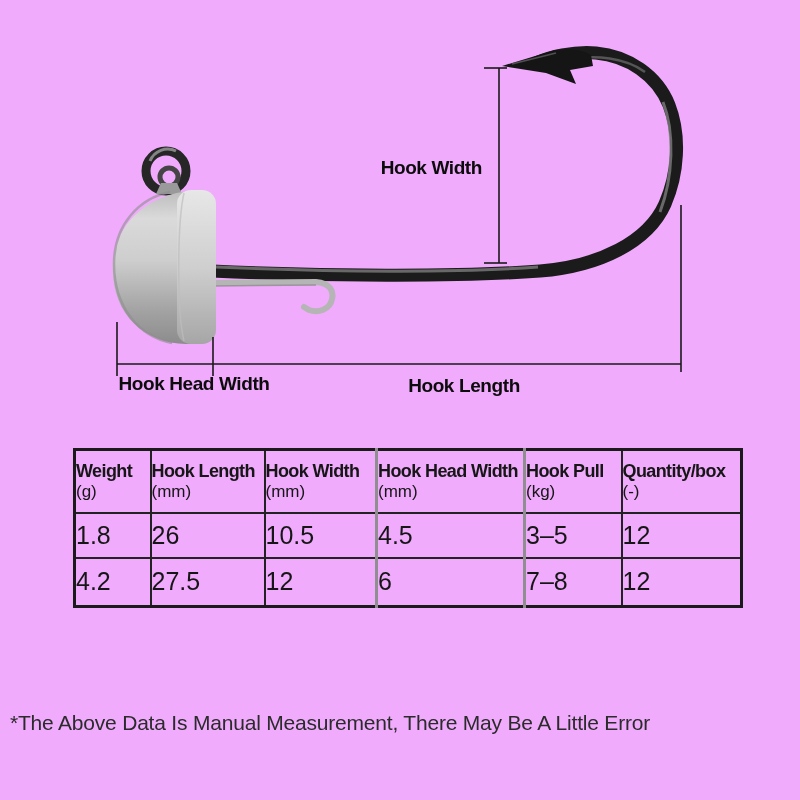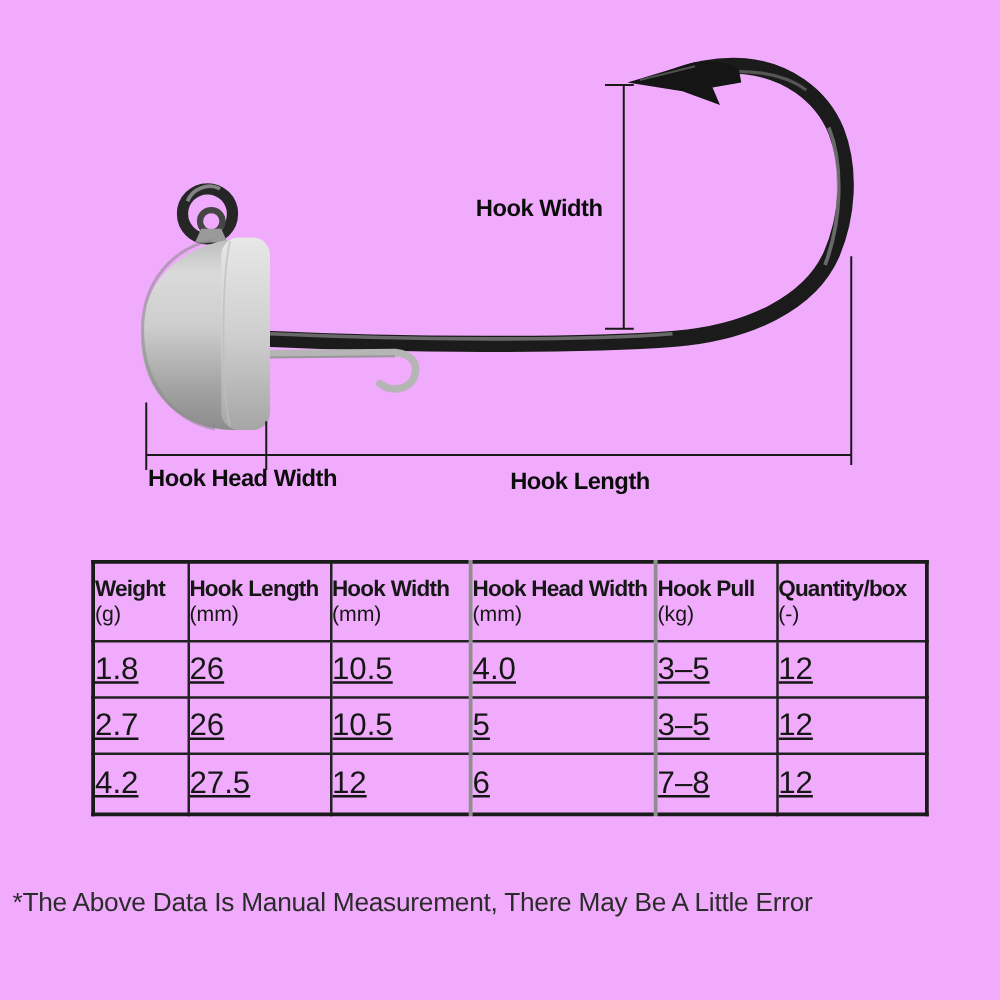--- a/index.html
+++ b/index.html
@@ -22,21 +22,21 @@
     border-collapse:collapse; table-layout:fixed; color:#161616;
     border:3px solid #1a1a1a;
   }
   .spec th, .spec td {
     border:2px solid #222222; text-align:left; vertical-align:middle; padding:0;
     overflow:hidden;
   }
   .spec th:nth-child(4), .spec td:nth-child(4),
   .spec th:nth-child(5), .spec td:nth-child(5) { border-left:3px solid #8f8f8f; }
   .spec thead tr { height:63px; }
-  .spec tbody tr { height:45px;text-decoration:underline; }
+  .spec tbody tr { height:45px; }
   .spec tbody tr:last-child { height:49px; }
   .spec .h1 { font-size:18px; font-weight:bold; letter-spacing:-0.6px; line-height:1.15; }
   .spec .h2 { font-size:17px; font-weight:normal; margin-top:2px; line-height:1.1; }
   .spec td  { font-size:25px; font-weight:normal; }
   
   .footnote {
     position:absolute; left:0; top:711px; width:660px; text-align:center;
     font-size:21px; color:#2b2b2b; letter-spacing:-0.2px;
   }
 </style>
@@ -158,29 +158,21 @@
           <div class="h1">Quantity/box</div>
           <div class="h2">(-)</div>
         </th>
       </tr>
     </thead>
     <tbody>
       <tr>
         <td>1.8</td>
         <td>26</td>
         <td>10.5</td>
-        <td>4.0</td>
-        <td>3–5</td>
-        <td>12</td>
-      </tr>
-      <tr>
-        <td>2.7</td>
-        <td>26</td>
-        <td>10.5</td>
-        <td>5</td>
+        <td>4.5</td>
         <td>3–5</td>
         <td>12</td>
       </tr>
       <tr>
         <td>4.2</td>
         <td>27.5</td>
         <td>12</td>
         <td>6</td>
         <td>7–8</td>
         <td>12</td>

